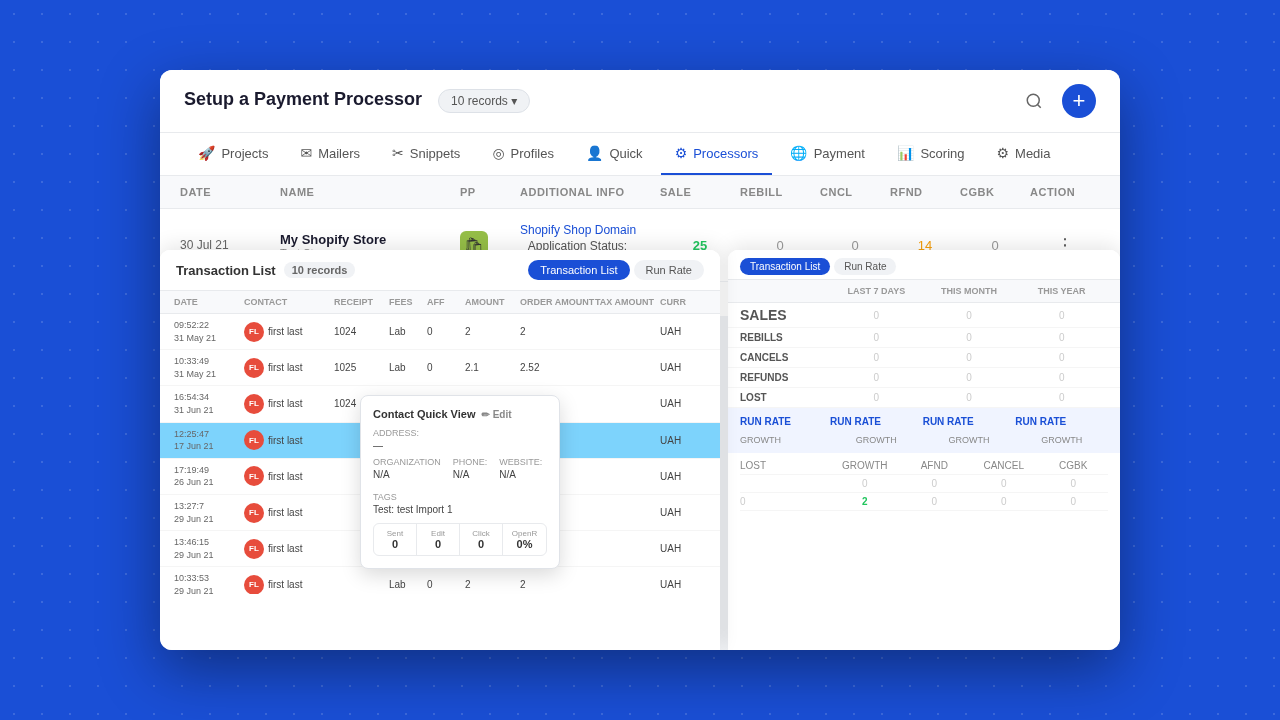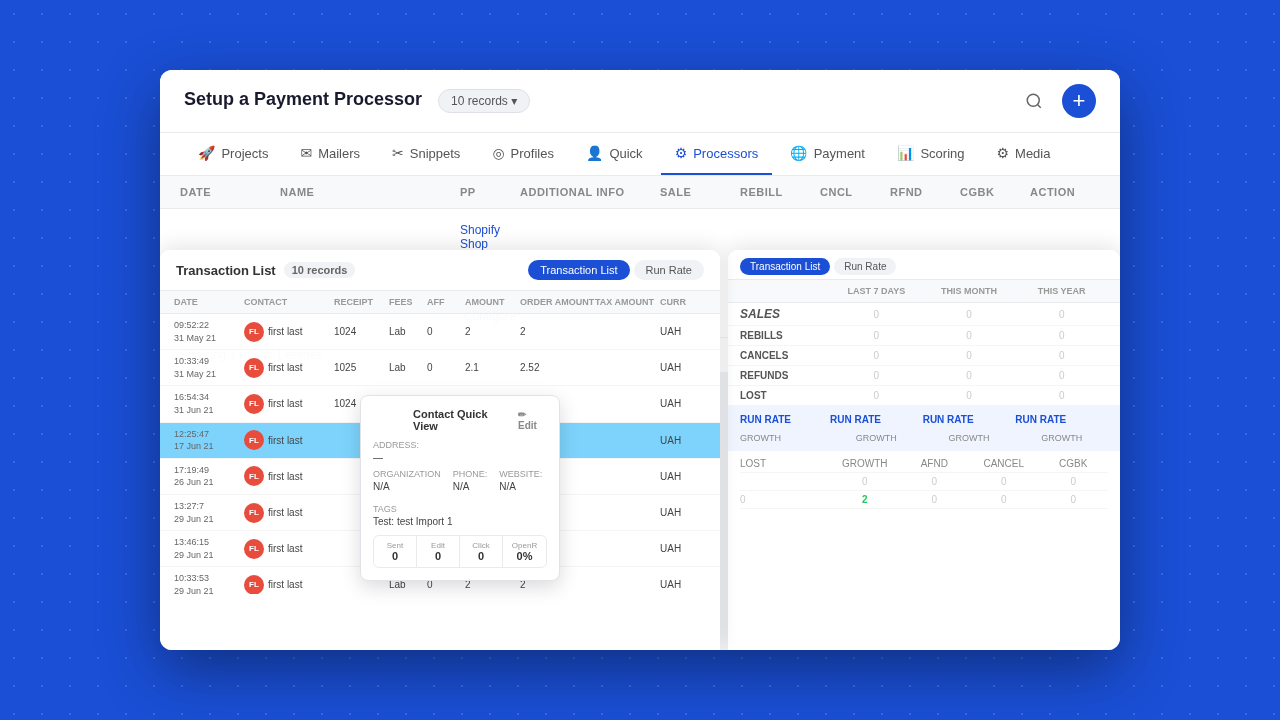--- a/index.html
+++ b/index.html
@@ -394,21 +394,20 @@
     }
 
     .qv-title {
       font-size: 11px;
       font-weight: 600;
       color: #333;
       margin-bottom: 8px;
       display: flex;
       align-items: center;
       gap: 6px;
-      margin-left: 40px;
     }
 
     .qv-edit {
       font-size: 10px;
       color: #888;
       cursor: pointer;
     }
 
     .qv-field {
       margin-bottom: 6px;
@@ -564,20 +563,24 @@
         <div class="th">ADDITIONAL INFO</div>
         <div class="th">SALE</div>
         <div class="th">REBILL</div>
         <div class="th">CNCL</div>
         <div class="th">RFND</div>
         <div class="th">CGBK</div>
         <div class="th">ACTION</div>
       </div>
       <div class="table-row">
         <div class="td td-date">30 Jul 21</div>
+        <div class="td td-name">
+          <span class="store-name">My Shopify Store</span>
+          <span class="store-sub">Test Store</span>
+        </div>
         <div class="td">
           <div class="shopify-icon">🛍</div>
         </div>
         <div class="td td-info">
           <div class="info-domain">Shopify Shop Domain</div>
           <div class="info-status">
             <span class="status-dot"></span>
             <span>Application Status: Installed | Configure</span>
           </div>
         </div>
@@ -795,21 +798,21 @@
           </div>
         </div>
         <div style="padding:4px 12px; background:#f8f9fb; border-bottom:1px solid #e8eaed; display:grid; grid-template-columns:90px 1fr 1fr 1fr;">
           <div class="stats-col-header"></div>
           <div class="stats-col-header">LAST 7 DAYS</div>
           <div class="stats-col-header">THIS MONTH</div>
           <div class="stats-col-header">THIS YEAR</div>
         </div>
 
         <div style="display:grid;grid-template-columns:90px 1fr 1fr 1fr;padding:4px 12px;border-bottom:1px solid #f5f5f5;align-items:center;">
-          <div style="font-size:12px;color:#555;font-weight:600;font-style:italic;">SALES</div>
+          <div style="font-size:14px;color:#555;font-weight:600;">SALES</div>
           <div style="text-align:center;font-size:10px;color:#ccc;">0</div>
           <div style="text-align:center;font-size:10px;color:#ccc;">0</div>
           <div style="text-align:center;font-size:10px;color:#ccc;">0</div>
         </div>
         <div style="display:grid;grid-template-columns:90px 1fr 1fr 1fr;padding:4px 12px;border-bottom:1px solid #f5f5f5;align-items:center;">
           <div style="font-size:10px;color:#555;font-weight:600;">REBILLS</div>
           <div style="text-align:center;font-size:10px;color:#ccc;">0</div>
           <div style="text-align:center;font-size:10px;color:#ccc;">0</div>
           <div style="text-align:center;font-size:10px;color:#ccc;">0</div>
         </div>

